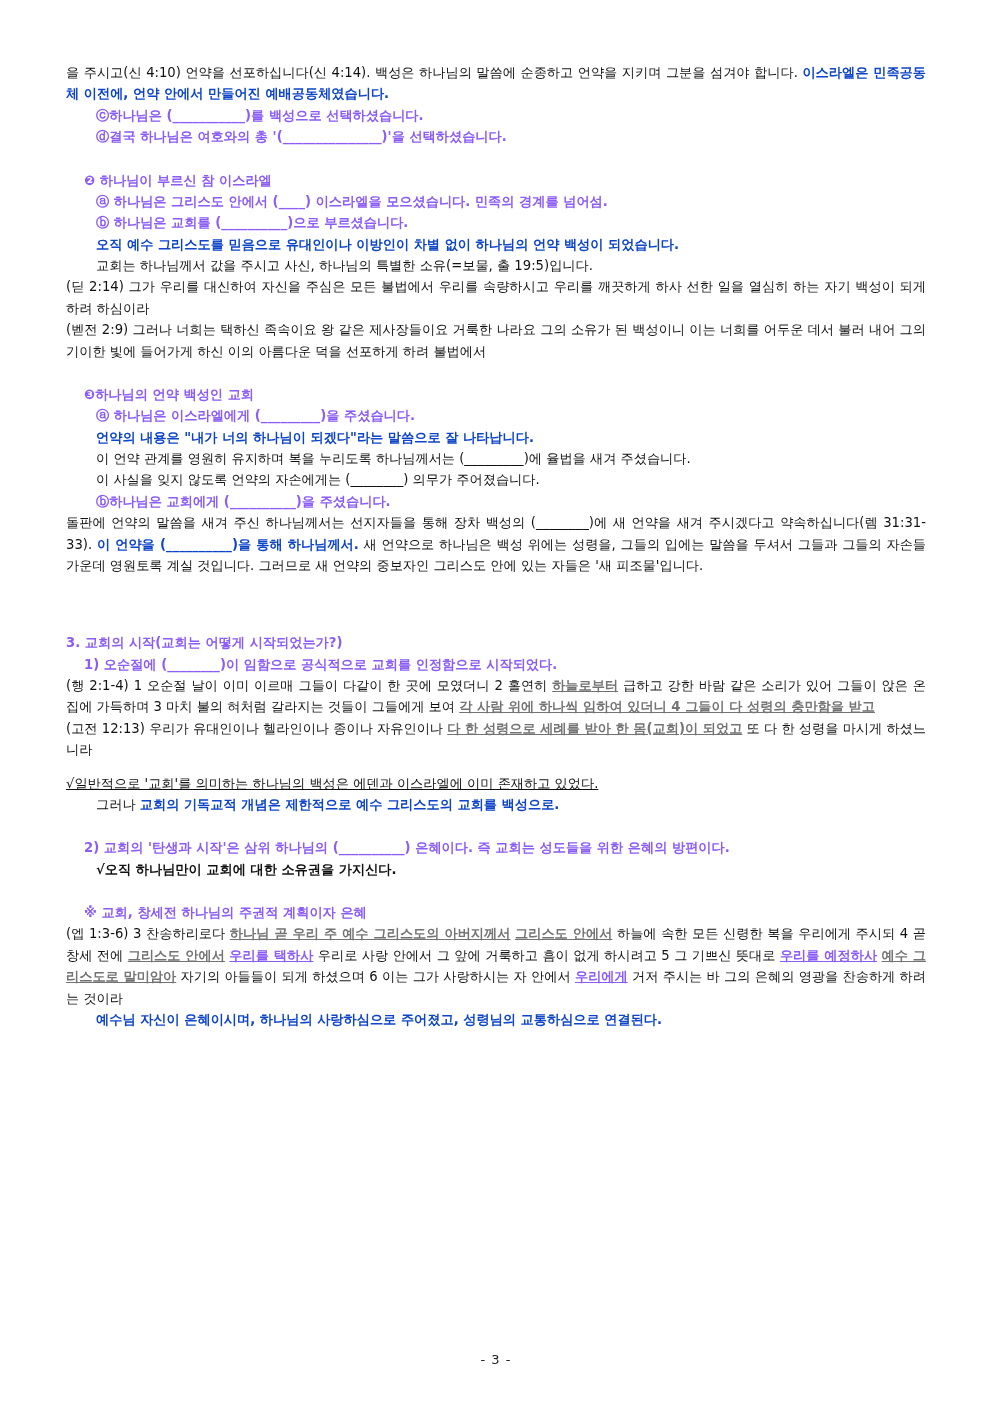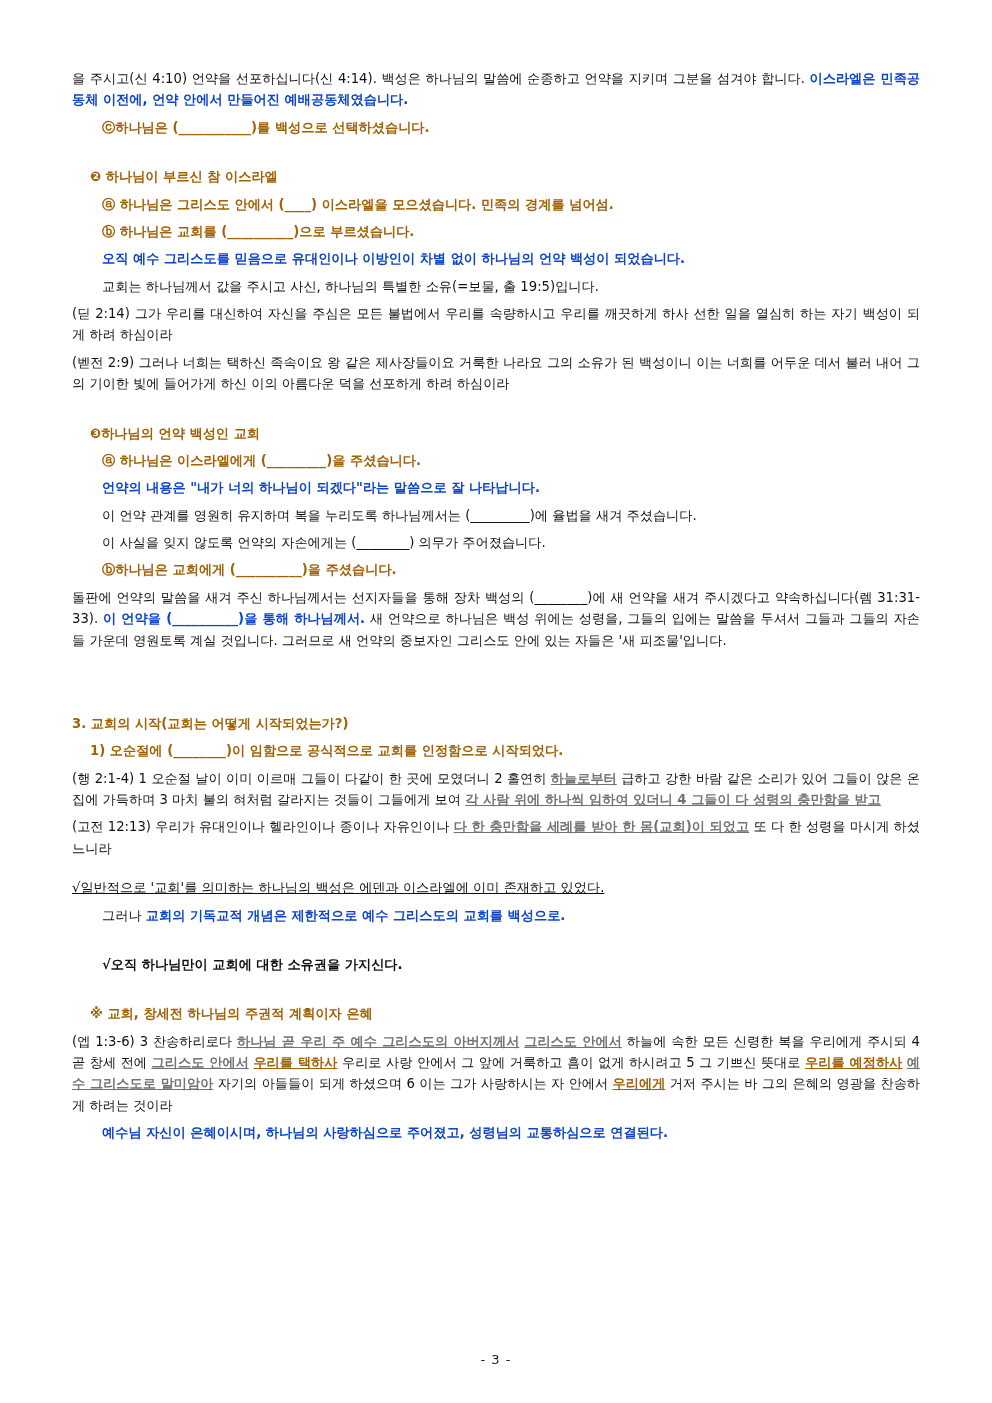--- a/index.html
+++ b/index.html
@@ -16,27 +16,27 @@
     font-size: 13.2px;
   }
   .page {
     position: relative;
     width: 992px;
     height: 1403px;
     box-sizing: border-box;
     padding: 62px 66px 0 66px;
   }
   p {
-    margin: 6px;
+    margin: 0;
     line-height: 1.62;
     text-align: justify;
     text-justify: inter-character;
   }
   .blk { margin-bottom: 0; }
-  .red   { color: #a16207; }
+  .red   { color: #8b5cf6; }
   .blue  { color: #0e45c8; }
   .black { color: #111111; }
   .green { color: #737373; }
   .b { font-weight: bold; }
   .u { text-decoration: underline; }
   .ind1 { padding-left: 18px; }
   .ind2 { padding-left: 30px; }
   .gap-s { height: 12px; }
   .gap-m { height: 22px; }
   .gap-xl { height: 56px; }
@@ -51,45 +51,47 @@
     letter-spacing: 1px;
   }
 </style>
 </head>
 <body>
 
 <div class="page">
   <div id="content">
       <p class="blk"><span class="black">을 주시고(신 4:10) 언약을 선포하십니다(신 4:14). 백성은 하나님의 말씀에 순종하고 언약을 지키며 그분을 섬겨야 합니다. </span><span class="blue b">이스라엘은 민족공동체 이전에, 언약 안에서 만들어진 예배공동체였습니다.</span></p>
       <p class="blk ind2"><span class="red b">ⓒ하나님은 (___________)를 백성으로 선택하셨습니다.</span></p>
+      <p class="blk ind2"><span class="red b">ⓓ결국 하나님은 여호와의 총 '(_______________)'을 선택하셨습니다.</span></p>
       <div class="gap-m"></div>
       <p class="blk ind1"><span class="red b">❷ 하나님이 부르신 참 이스라엘</span></p>
       <p class="blk ind2"><span class="red b">ⓐ 하나님은 그리스도 안에서 (____) 이스라엘을 모으셨습니다. 민족의 경계를 넘어섬.</span></p>
       <p class="blk ind2"><span class="red b">ⓑ 하나님은 교회를 (__________)으로 부르셨습니다.</span></p>
       <p class="blk ind2"><span class="blue b">오직 예수 그리스도를 믿음으로 유대인이나 이방인이 차별 없이 하나님의 언약 백성이 되었습니다.</span></p>
       <p class="blk ind2"><span class="black">교회는 하나님께서 값을 주시고 사신, 하나님의 특별한 소유(=보물, 출 19:5)입니다.</span></p>
       <p class="blk"><span class="black">(딛 2:14) 그가 우리를 대신하여 자신을 주심은 모든 불법에서 우리를 속량하시고 우리를 깨끗하게 하사 선한 일을 열심히 하는 자기 백성이 되게 하려 하심이라</span></p>
-      <p class="blk"><span class="black">(벧전 2:9) 그러나 너희는 택하신 족속이요 왕 같은 제사장들이요 거룩한 나라요 그의 소유가 된 백성이니 이는 너희를 어두운 데서 불러 내어 그의 기이한 빛에 들어가게 하신 이의 아름다운 덕을 선포하게 하려 하심이라</span></p>
+      <p class="blk"><span class="black">(벧전 2:9) 그러나 너희는 택하신 족속이요 왕 같은 제사장들이요 거룩한 나라요 그의 소유가 된 백성이니 이는 너희를 어두운 데서 불러 내어 그의 기이한 빛에 들어가게 하신 이의 아름다운 덕을 선포하게 하려 불법에서</span></p>
       <div class="gap-m"></div>
       <p class="blk ind1"><span class="red b">❸하나님의 언약 백성인 교회</span></p>
       <p class="blk ind2"><span class="red b">ⓐ 하나님은 이스라엘에게 (_________)을 주셨습니다.</span></p>
       <p class="blk ind2"><span class="blue b">언약의 내용은 "내가 너의 하나님이 되겠다"라는 말씀으로 잘 나타납니다.</span></p>
       <p class="blk ind2"><span class="black">이 언약 관계를 영원히 유지하며 복을 누리도록 하나님께서는 (_________)에 율법을 새겨 주셨습니다.</span></p>
       <p class="blk ind2"><span class="black">이 사실을 잊지 않도록 언약의 자손에게는 (________) 의무가 주어졌습니다.</span></p>
       <p class="blk ind2"><span class="red b">ⓑ하나님은 교회에게 (__________)을 주셨습니다.</span></p>
       <p class="blk"><span class="black">   돌판에 언약의 말씀을 새겨 주신 하나님께서는 선지자들을 통해 장차 백성의 (________)에 새 언약을 새겨 주시겠다고 약속하십니다(렘 31:31-33). </span><span class="blue b">이 언약을 (__________)을 통해 하나님께서.</span><span class="black"> 새 언약으로 하나님은 백성 위에는 성령을, 그들의 입에는 말씀을 두셔서 그들과 그들의 자손들 가운데 영원토록 계실 것입니다. 그러므로 새 언약의 중보자인 그리스도 안에 있는 자들은 '새 피조물'입니다.</span></p>
       <div class="gap-xl"></div>
       <p class="blk"><span class="red b">3. 교회의 시작(교회는 어떻게 시작되었는가?)</span></p>
       <p class="blk ind1"><span class="red b">1) 오순절에 (________)이 임함으로 공식적으로 교회를 인정함으로 시작되었다.</span></p>
       <p class="blk"><span class="black">(행 2:1-4) 1 오순절 날이 이미 이르매 그들이 다같이 한 곳에 모였더니 2 홀연히 </span><span class="green b u">하늘로부터</span><span class="black"> 급하고 강한 바람 같은 소리가 있어 그들이 앉은 온 집에 가득하며 3 마치 불의 혀처럼 갈라지는 것들이 그들에게 보여 </span><span class="green b u">각 사람 위에 하나씩 임하여 있더니 4 그들이 다 성령의 충만함을 받고</span></p>
-      <p class="blk"><span class="black">(고전 12:13) 우리가 유대인이나 헬라인이나 종이나 자유인이나 </span><span class="green b u">다 한 충만함을 세례를 받아 한 몸(교회)이 되었고</span><span class="black"> 또 다 한 성령을 마시게 하셨느니라</span></p>
+      <p class="blk"><span class="black">(고전 12:13) 우리가 유대인이나 헬라인이나 종이나 자유인이나 </span><span class="green b u">다 한 성령으로 세례를 받아 한 몸(교회)이 되었고</span><span class="black"> 또 다 한 성령을 마시게 하셨느니라</span></p>
       <div class="gap-s"></div>
       <p class="blk"><span class="black u">√일반적으로 '교회'를 의미하는 하나님의 백성은 에덴과 이스라엘에 이미 존재하고 있었다.</span></p>
       <p class="blk ind2"><span class="black">그러나 </span><span class="blue b">교회의 기독교적 개념은 제한적으로 예수 그리스도의 교회를 백성으로.</span></p>
       <div class="gap-m"></div>
+      <p class="blk ind1"><span class="red b">2) 교회의 '탄생과 시작'은 삼위 하나님의 (__________) 은혜이다. 즉 교회는 성도들을 위한 은혜의 방편이다.</span></p>
       <p class="blk ind2"><span class="black b">√오직 하나님만이 교회에 대한 소유권을 가지신다.</span></p>
       <div class="gap-m"></div>
       <p class="blk ind1"><span class="red b">※ 교회, 창세전 하나님의 주권적 계획이자 은혜</span></p>
       <p class="blk"><span class="black">(엡 1:3-6) 3 찬송하리로다 </span><span class="green b u">하나님 곧 우리 주 예수 그리스도의 아버지께서</span><span class="black"> </span><span class="green b u">그리스도 안에서</span><span class="black"> 하늘에 속한 모든 신령한 복을 우리에게 주시되 4 곧 창세 전에 </span><span class="green b u">그리스도 안에서</span><span class="black"> </span><span class="red b u">우리를 택하사</span><span class="black"> 우리로 사랑 안에서 그 앞에 거룩하고 흠이 없게 하시려고 5 그 기쁘신 뜻대로 </span><span class="red b u">우리를 예정하사</span><span class="black"> </span><span class="green b u">예수 그리스도로 말미암아</span><span class="black"> 자기의 아들들이 되게 하셨으며 6 이는 그가 사랑하시는 자 안에서 </span><span class="red b u">우리에게</span><span class="black"> 거저 주시는 바 그의 은혜의 영광을 찬송하게 하려는 것이라</span></p>
       <p class="blk ind2"><span class="blue b">예수님 자신이 은혜이시며, 하나님의 사랑하심으로 주어졌고, 성령님의 교통하심으로 연결된다.</span></p>
     </div>
   <div class="footer">- 3 -</div>
 </div>
 
 </body></html>

